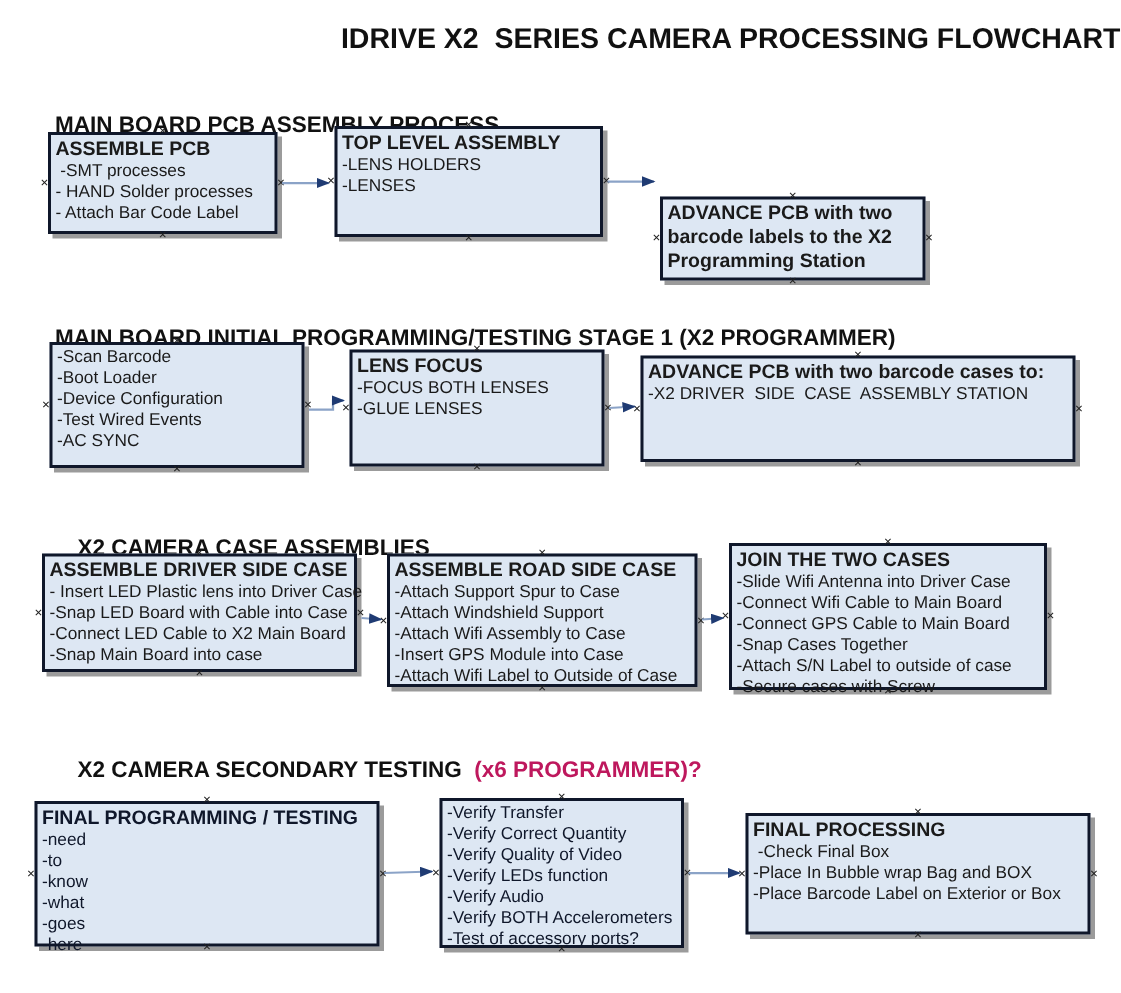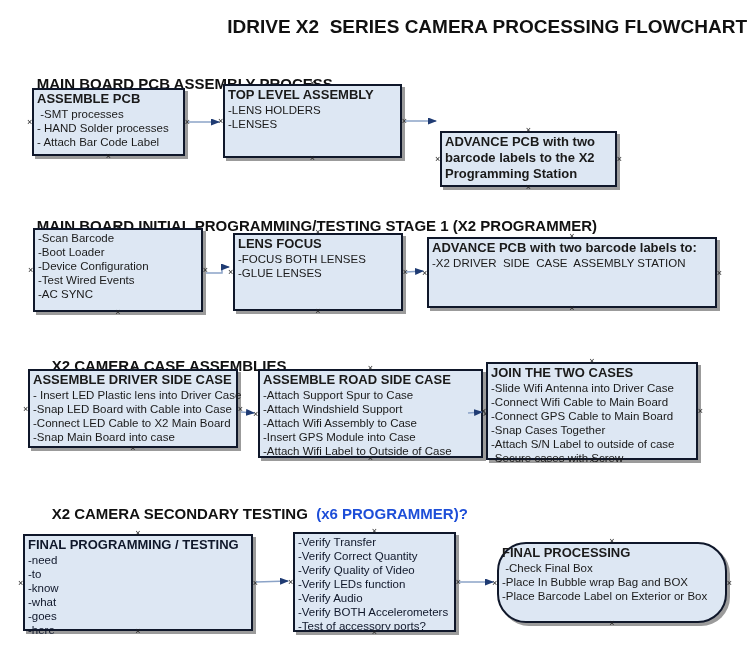--- a/index.html
+++ b/index.html
@@ -7,21 +7,21 @@
     position:relative; width:747px; height:662px; background:#ffffff;
     font-family:"Liberation Sans", sans-serif; color:#1a1a1a; overflow:hidden;
   }
   .main-title {
     position:absolute; left:0; top:16px; width:747px; text-align:right;
     font-size:19px; font-weight:bold; white-space:pre; letter-spacing:0px; color:#111;
   }
   .section-heading {
     position:absolute; font-size:15px; font-weight:bold; white-space:pre; color:#111;
   }
-  .section-heading .red { color:#1d4ed8; }
+  .section-heading .red { color:#be185d; }
   .flow-box {
     position:absolute; background:#dde7f3; border:2px solid #0f172a;
     box-shadow:3px 3px 0 #9b9b9b; padding:1px 3px; box-sizing:border-box;
     overflow:visible;
   }
   .flow-box .title { font-size:13px; font-weight:bold; line-height:16px; }
   .flow-box .item  { font-size:11.5px; line-height:14px; white-space:pre; }
   .flow-box.red-box .title, .flow-box.red-box .item { color:#0f172a; }
   
   .cp { position:absolute; font-size:9px; line-height:9px; color:#222; font-weight:normal; }
@@ -96,41 +96,41 @@
     <div class="title">LENS FOCUS</div>
     <div class="item">-FOCUS BOTH LENSES</div>
     <div class="item">-GLUE LENSES</div>
   </div>
 
   <div class="flow-box" style="left:427px; top:237px; width:290px; height:71px;">
     <span class="cp cp-t"></span>
     <span class="cp cp-b"></span>
     <span class="cp cp-l"></span>
     <span class="cp cp-r"></span>
-    <div class="title">ADVANCE PCB with two barcode labels to:</div>
+    <div class="title">ADVANCE PCB with two barcode cases to:</div>
     <div class="item">-X2 DRIVER  SIDE  CASE  ASSEMBLY STATION</div>
   </div>
 
   <div class="section-heading" style="left:35px; top:340px;">
     <span>X2 CAMERA CASE ASSEMBLIES</span>
   </div>
 
   <div class="flow-box" style="left:28px; top:369px; width:210px; height:79px;">
     <span class="cp cp-t"></span>
     <span class="cp cp-b"></span>
     <span class="cp cp-l"></span>
     <span class="cp cp-r"></span>
     <div class="title">ASSEMBLE DRIVER SIDE CASE</div>
     <div class="item">- Insert LED Plastic lens into Driver Case</div>
     <div class="item">-Snap LED Board with Cable into Case</div>
     <div class="item">-Connect LED Cable to X2 Main Board</div>
     <div class="item">-Snap Main Board into case</div>
   </div>
 
-  <div class="flow-box" style="left:258px; top:369px; width:225px; height:89px;">
+  <div class="flow-box" style="left:258px; top:369px; width:207px; height:89px;">
     <span class="cp cp-t"></span>
     <span class="cp cp-b"></span>
     <span class="cp cp-l"></span>
     <span class="cp cp-r"></span>
     <div class="title">ASSEMBLE ROAD SIDE CASE</div>
     <div class="item">-Attach Support Spur to Case</div>
     <div class="item">-Attach Windshield Support</div>
     <div class="item">-Attach Wifi Assembly to Case</div>
     <div class="item">-Insert GPS Module into Case</div>
     <div class="item">-Attach Wifi Label to Outside of Case</div>
@@ -175,21 +175,21 @@
     <span class="cp cp-r"></span>
     <div class="item">-Verify Transfer</div>
     <div class="item">-Verify Correct Quantity</div>
     <div class="item">-Verify Quality of Video</div>
     <div class="item">-Verify LEDs function</div>
     <div class="item">-Verify Audio</div>
     <div class="item">-Verify BOTH Accelerometers</div>
     <div class="item">-Test of accessory ports?</div>
   </div>
 
-  <div class="flow-box" style="left:497px; top:542px; width:230px; height:81px;border-radius:29px;">
+  <div class="flow-box" style="left:497px; top:542px; width:230px; height:81px;">
     <span class="cp cp-t"></span>
     <span class="cp cp-b"></span>
     <span class="cp cp-l"></span>
     <span class="cp cp-r"></span>
     <div class="title">FINAL PROCESSING</div>
     <div class="item"> -Check Final Box</div>
     <div class="item">-Place In Bubble wrap Bag and BOX</div>
     <div class="item">-Place Barcode Label on Exterior or Box</div>
   </div>
 

